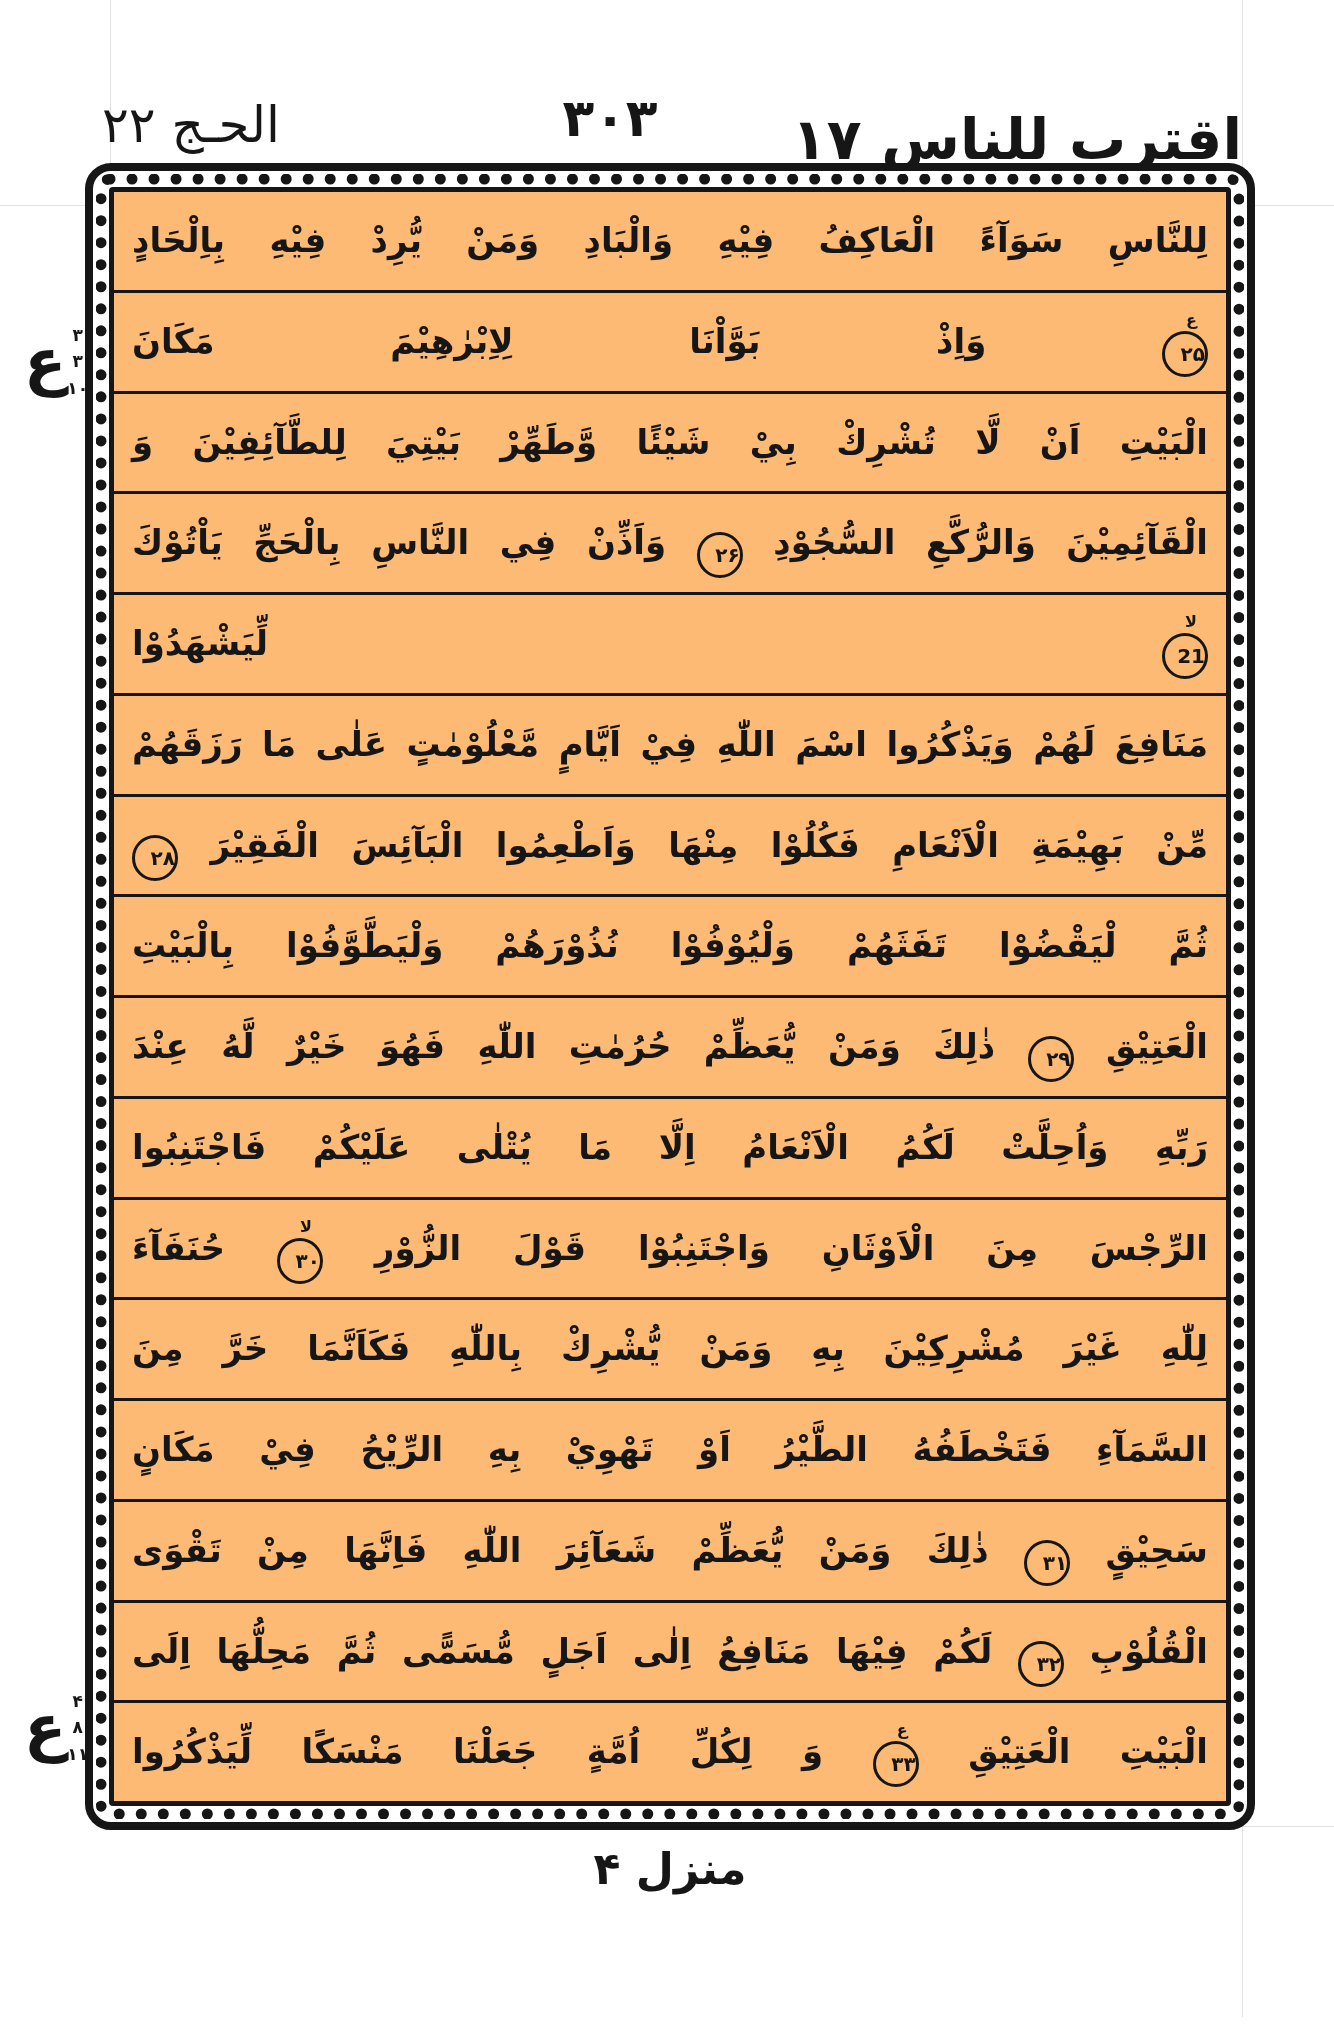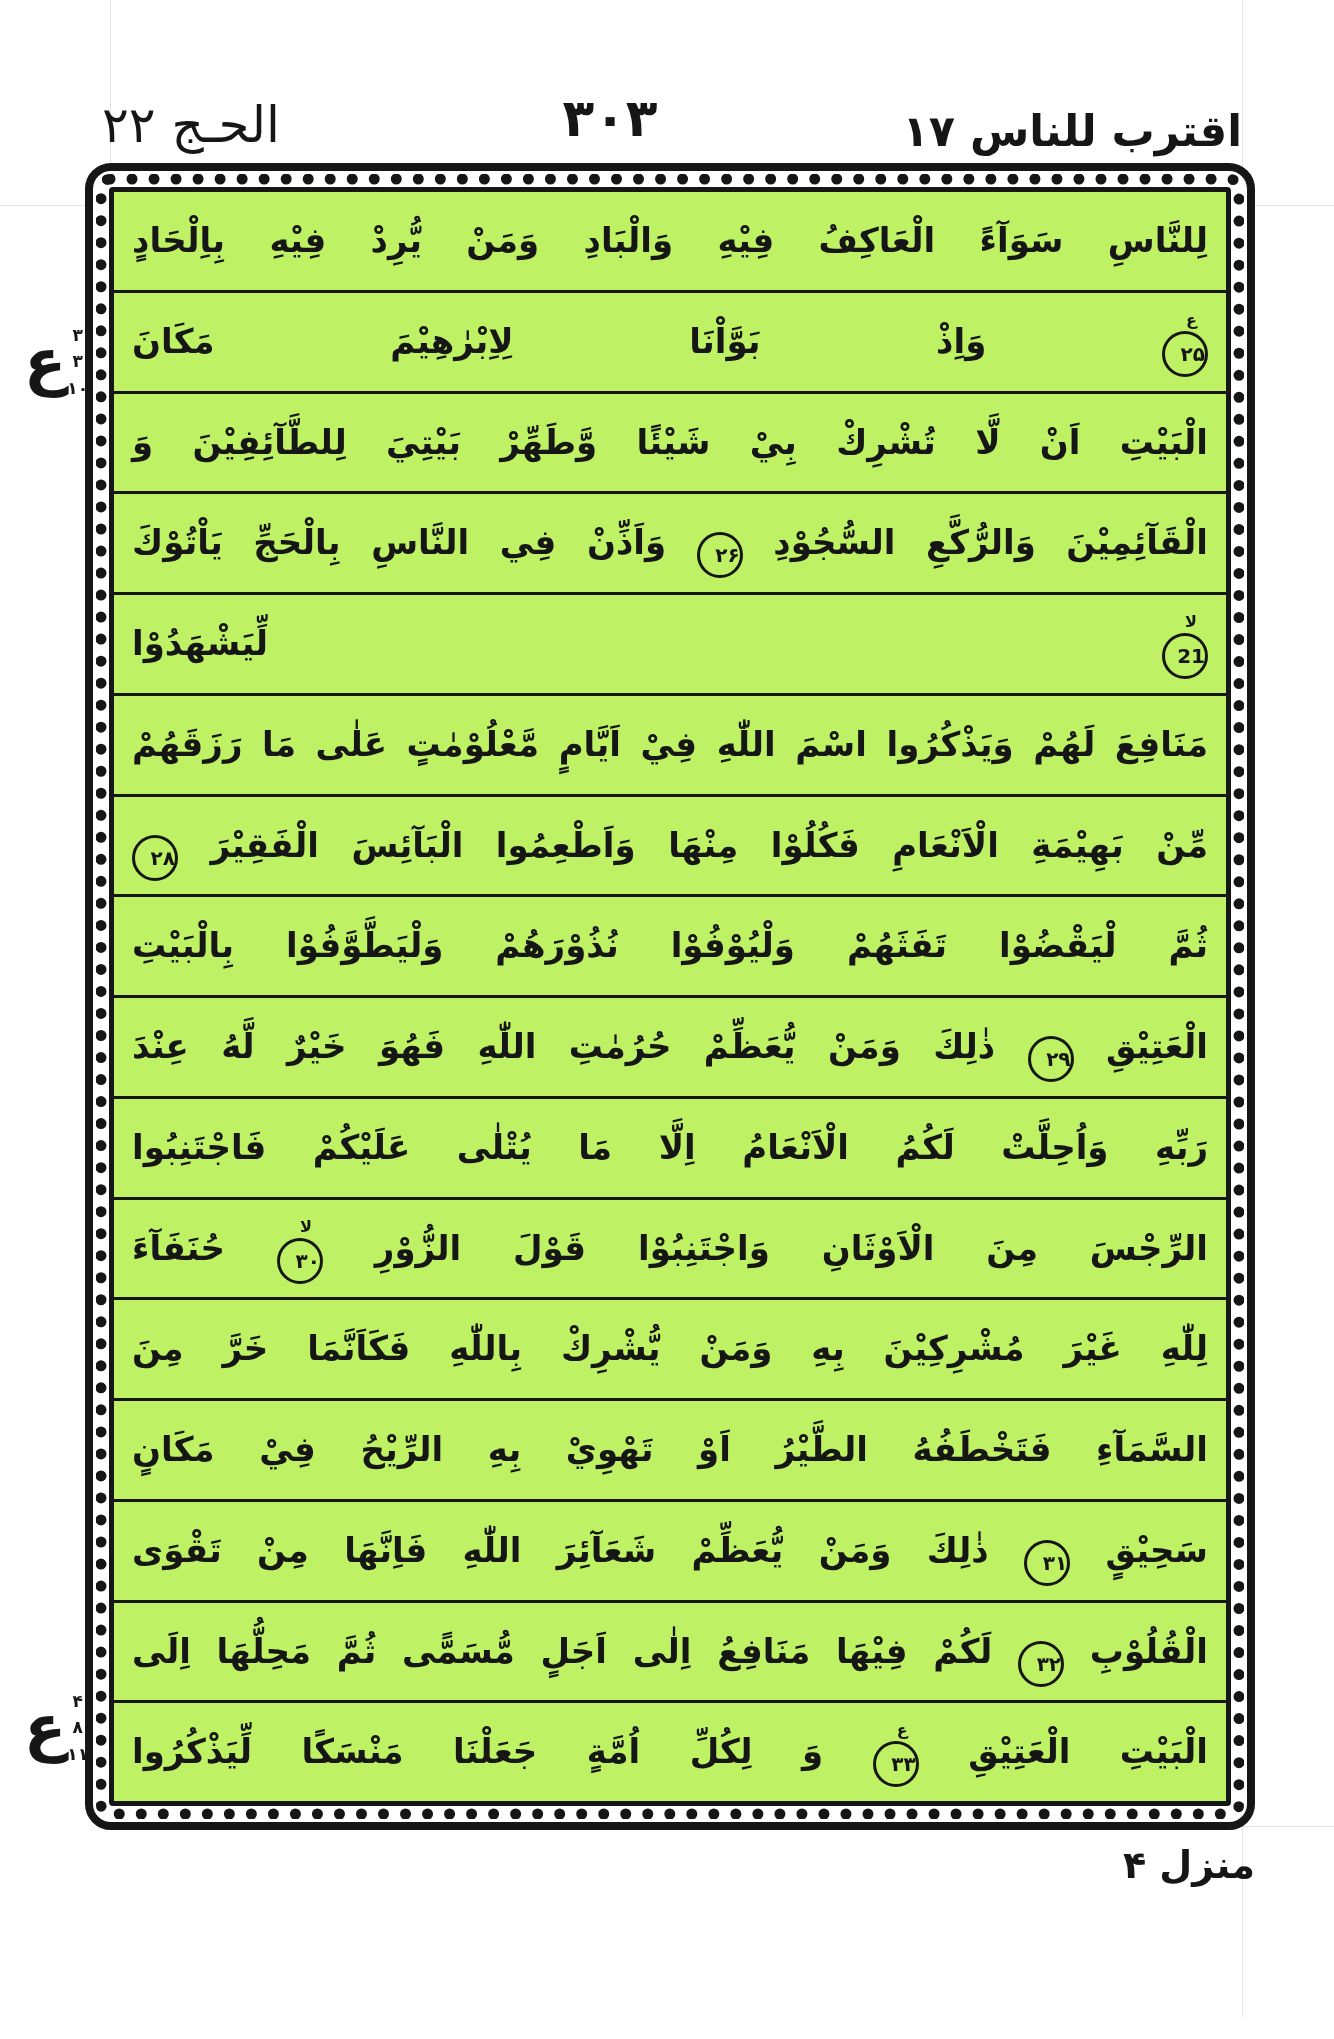--- a/index.html
+++ b/index.html
@@ -11,30 +11,30 @@
   
   .guide{position:absolute;background:#e3e3e3;}
   #guide-left-v{left:110px;top:0;width:1px;height:205px;}
   #guide-top-h{left:0;top:205px;width:1334px;height:1px;}
   #guide-right-v{left:1242px;top:0;width:1px;height:2017px;}
   #guide-bottom-h{left:1242px;top:1826px;width:92px;height:1px;}
 
   
   .header-surah{position:absolute;left:102px;top:96px;font-size:50px;font-weight:400;direction:rtl;}
   .header-page{position:absolute;left:470px;top:88px;width:280px;text-align:center;font-size:52px;font-weight:700;}
-  .header-juz{position:absolute;right:92px;top:106px;font-size:43px;font-weight:700;direction:rtl;}
+  .header-juz{position:absolute;right:92px;top:106px;font-size:57px;font-weight:700;direction:rtl;}
 
   
   .frame{
     position:absolute;left:85px;top:163px;width:1170px;height:1667px;
     box-sizing:border-box;border:8px solid #161616;border-radius:26px;
     padding:3px;display:flex;background:#ffffff;z-index:2;
   }
   .frame-deco{flex:1;box-sizing:border-box;border:11px dotted #161616;border-radius:14px;padding:2px;display:flex;}
-  .frame-inner{flex:1;box-sizing:border-box;border:5px solid #161616;border-radius:4px;display:flex;flex-direction:column;background:#bef264;}
+  .frame-inner{flex:1;box-sizing:border-box;border:5px solid #161616;border-radius:4px;display:flex;flex-direction:column;background:#fdba74;}
 
   
   .line{
     flex:1 1 0;box-sizing:border-box;border-bottom:3px solid #161616;
     padding:0 18px;direction:rtl;
     text-align:justify;text-align-last:justify;
     font-size:34px;font-weight:700;line-height:97px;
     overflow:hidden;
   }
   .line:last-child{border-bottom:none;}
@@ -52,21 +52,21 @@
   .badge-mark:empty{display:none;}
 
   
   .ruku{position:absolute;display:flex;align-items:center;gap:1px;z-index:3;direction:ltr;}
   #ruku-1{left:24px;top:322px;}
   #ruku-2{left:24px;top:1688px;}
   .ruku-ain{font-size:62px;font-weight:700;line-height:1;}
   .ruku-nums{display:flex;flex-direction:column;align-items:center;font-size:17px;font-weight:700;line-height:1.55;}
 
   
-  .footer{position:absolute;left:85px;top:1843px;width:1170px;text-align:right;font-size:38px;font-weight:700;direction:rtl;}
+  .footer{position:absolute;left:85px;top:1843px;width:1170px;text-align:center;font-size:44px;font-weight:700;direction:rtl;}
 </style>
 </head>
 <body>
 
 <div class="guide" id="guide-left-v"></div>
 <div class="guide" id="guide-top-h"></div>
 <div class="guide" id="guide-right-v"></div>
 <div class="guide" id="guide-bottom-h"></div>
 
 <div class="header-surah">الحـج ۲۲</div>

